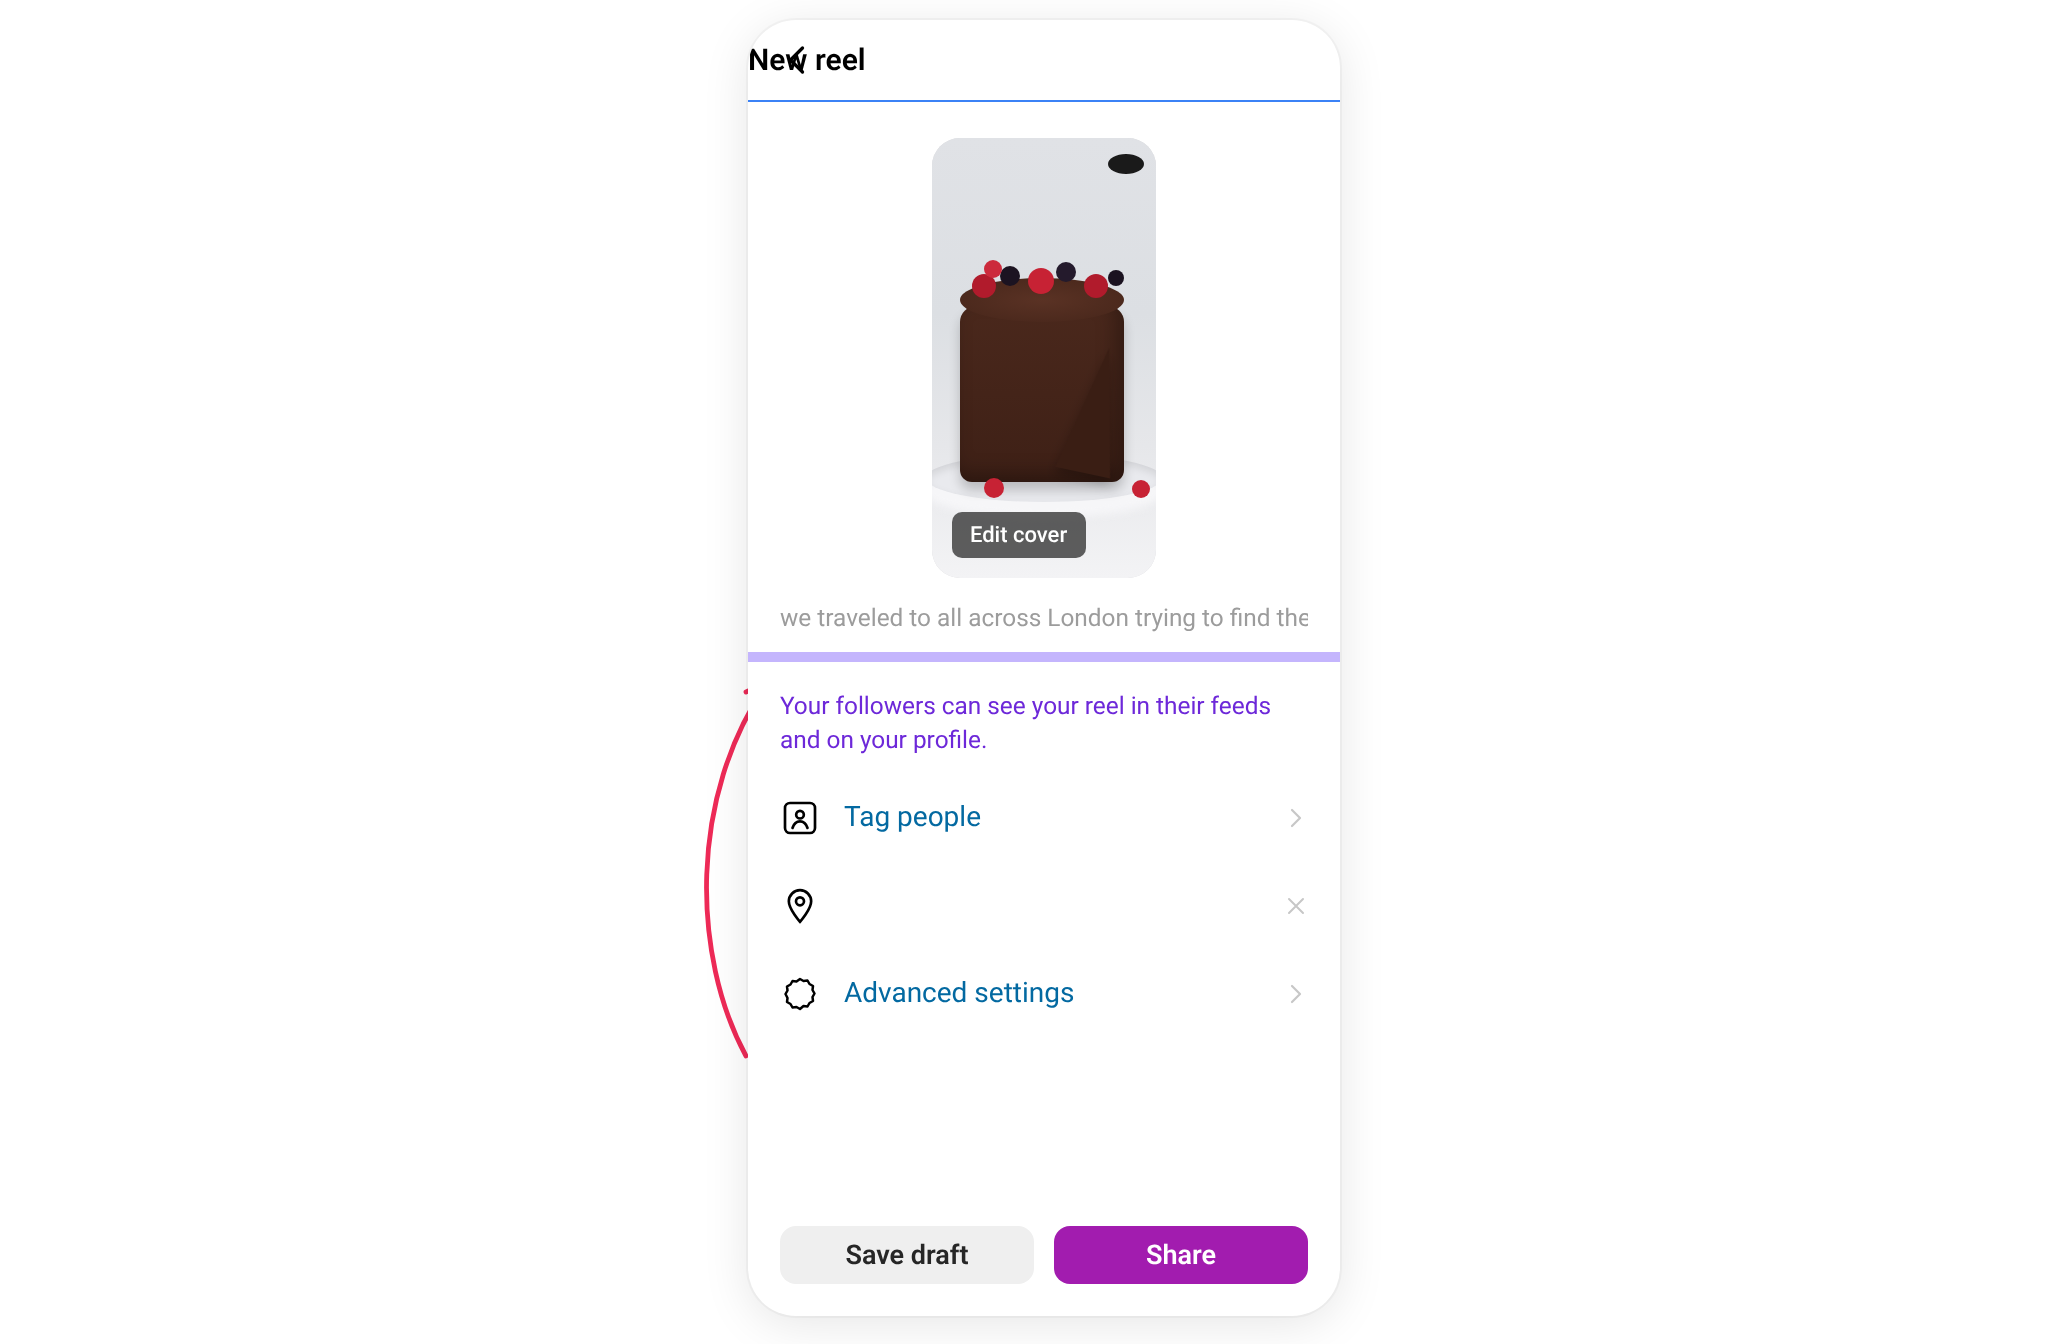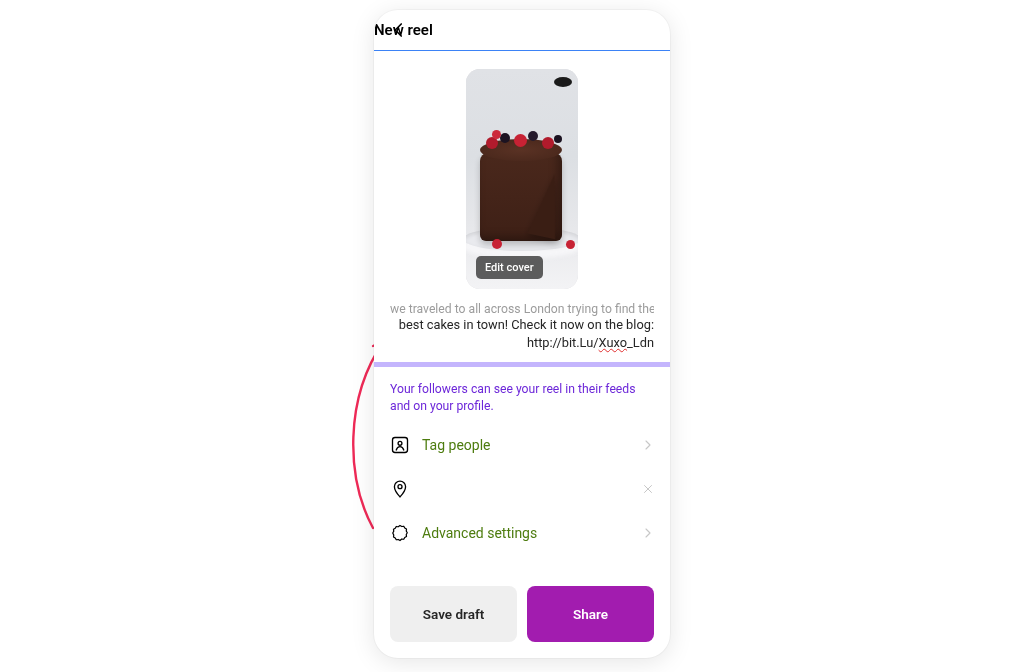--- a/index.html
+++ b/index.html
@@ -172,31 +172,31 @@
     line-height:1.4;
   }
   .row {
     display:flex;
     align-items:center;
     padding: 12px 16px;
     gap:12px;
   }
   .row .icon { width:20px; display:flex; justify-content:center; }
   .row .labels { flex:1; display:flex; flex-direction:column; }
-  .row-title { font-size:14px; color:#4d7c0f; font-weight:400; }
+  .row-title { font-size:14px; color:#0369a1; font-weight:400; }
   .row-sub { font-size:12px; color:#9c9c9c; margin-top:1px;}
   .chev, .xbtn { color:#c7c7c7; }
   .footer {
     display:flex;
     gap:10px;
     padding: 10px 16px 16px 16px;
   }
   .btn {
     flex:1;
-    height:56px;
+    height:29px;
     border-radius:8px;
     display:flex;
     align-items:center;
     justify-content:center;
     font-size:13.5px;
     font-weight:600;
   }
   .btn-draft { background:#efefef; color:#262626; }
   .btn-share { background:#a21caf; color:#fff; }
   
@@ -247,21 +247,20 @@
         <div class="berry b6"></div>
         <div class="berry b7"></div>
         <div class="s1"></div>
         <div class="s2"></div>
         <div class="edit-cover">Edit cover</div>
       </div>
     </div>
 
     <div class="caption">
       <span class="cut">we traveled to all across London trying to find the</span>
-      <span><span>best cakes in town! Check it now on the blog: http://bit.Lu/</span><span class="spell">Xuxo</span><span>_Ldn</span></span>
     </div>
 
     <div class="note">Your followers can see your reel in their feeds and on your profile.</div>
 
     <div class="row">
       <div class="icon">
         <svg width="20" height="20" viewBox="0 0 24 24">
           <rect x="3" y="3" width="18" height="18" rx="3" stroke="#000" stroke-width="1.6" fill="none"></rect>
           <circle cx="12" cy="10" r="2.3" stroke="#000" stroke-width="1.6" fill="none"></circle>
           <path d="M7.5 18c.8-2.6 2.6-4 4.5-4s3.7 1.4 4.5 4" stroke="#000" stroke-width="1.6" fill="none" stroke-linecap="round"></path>

